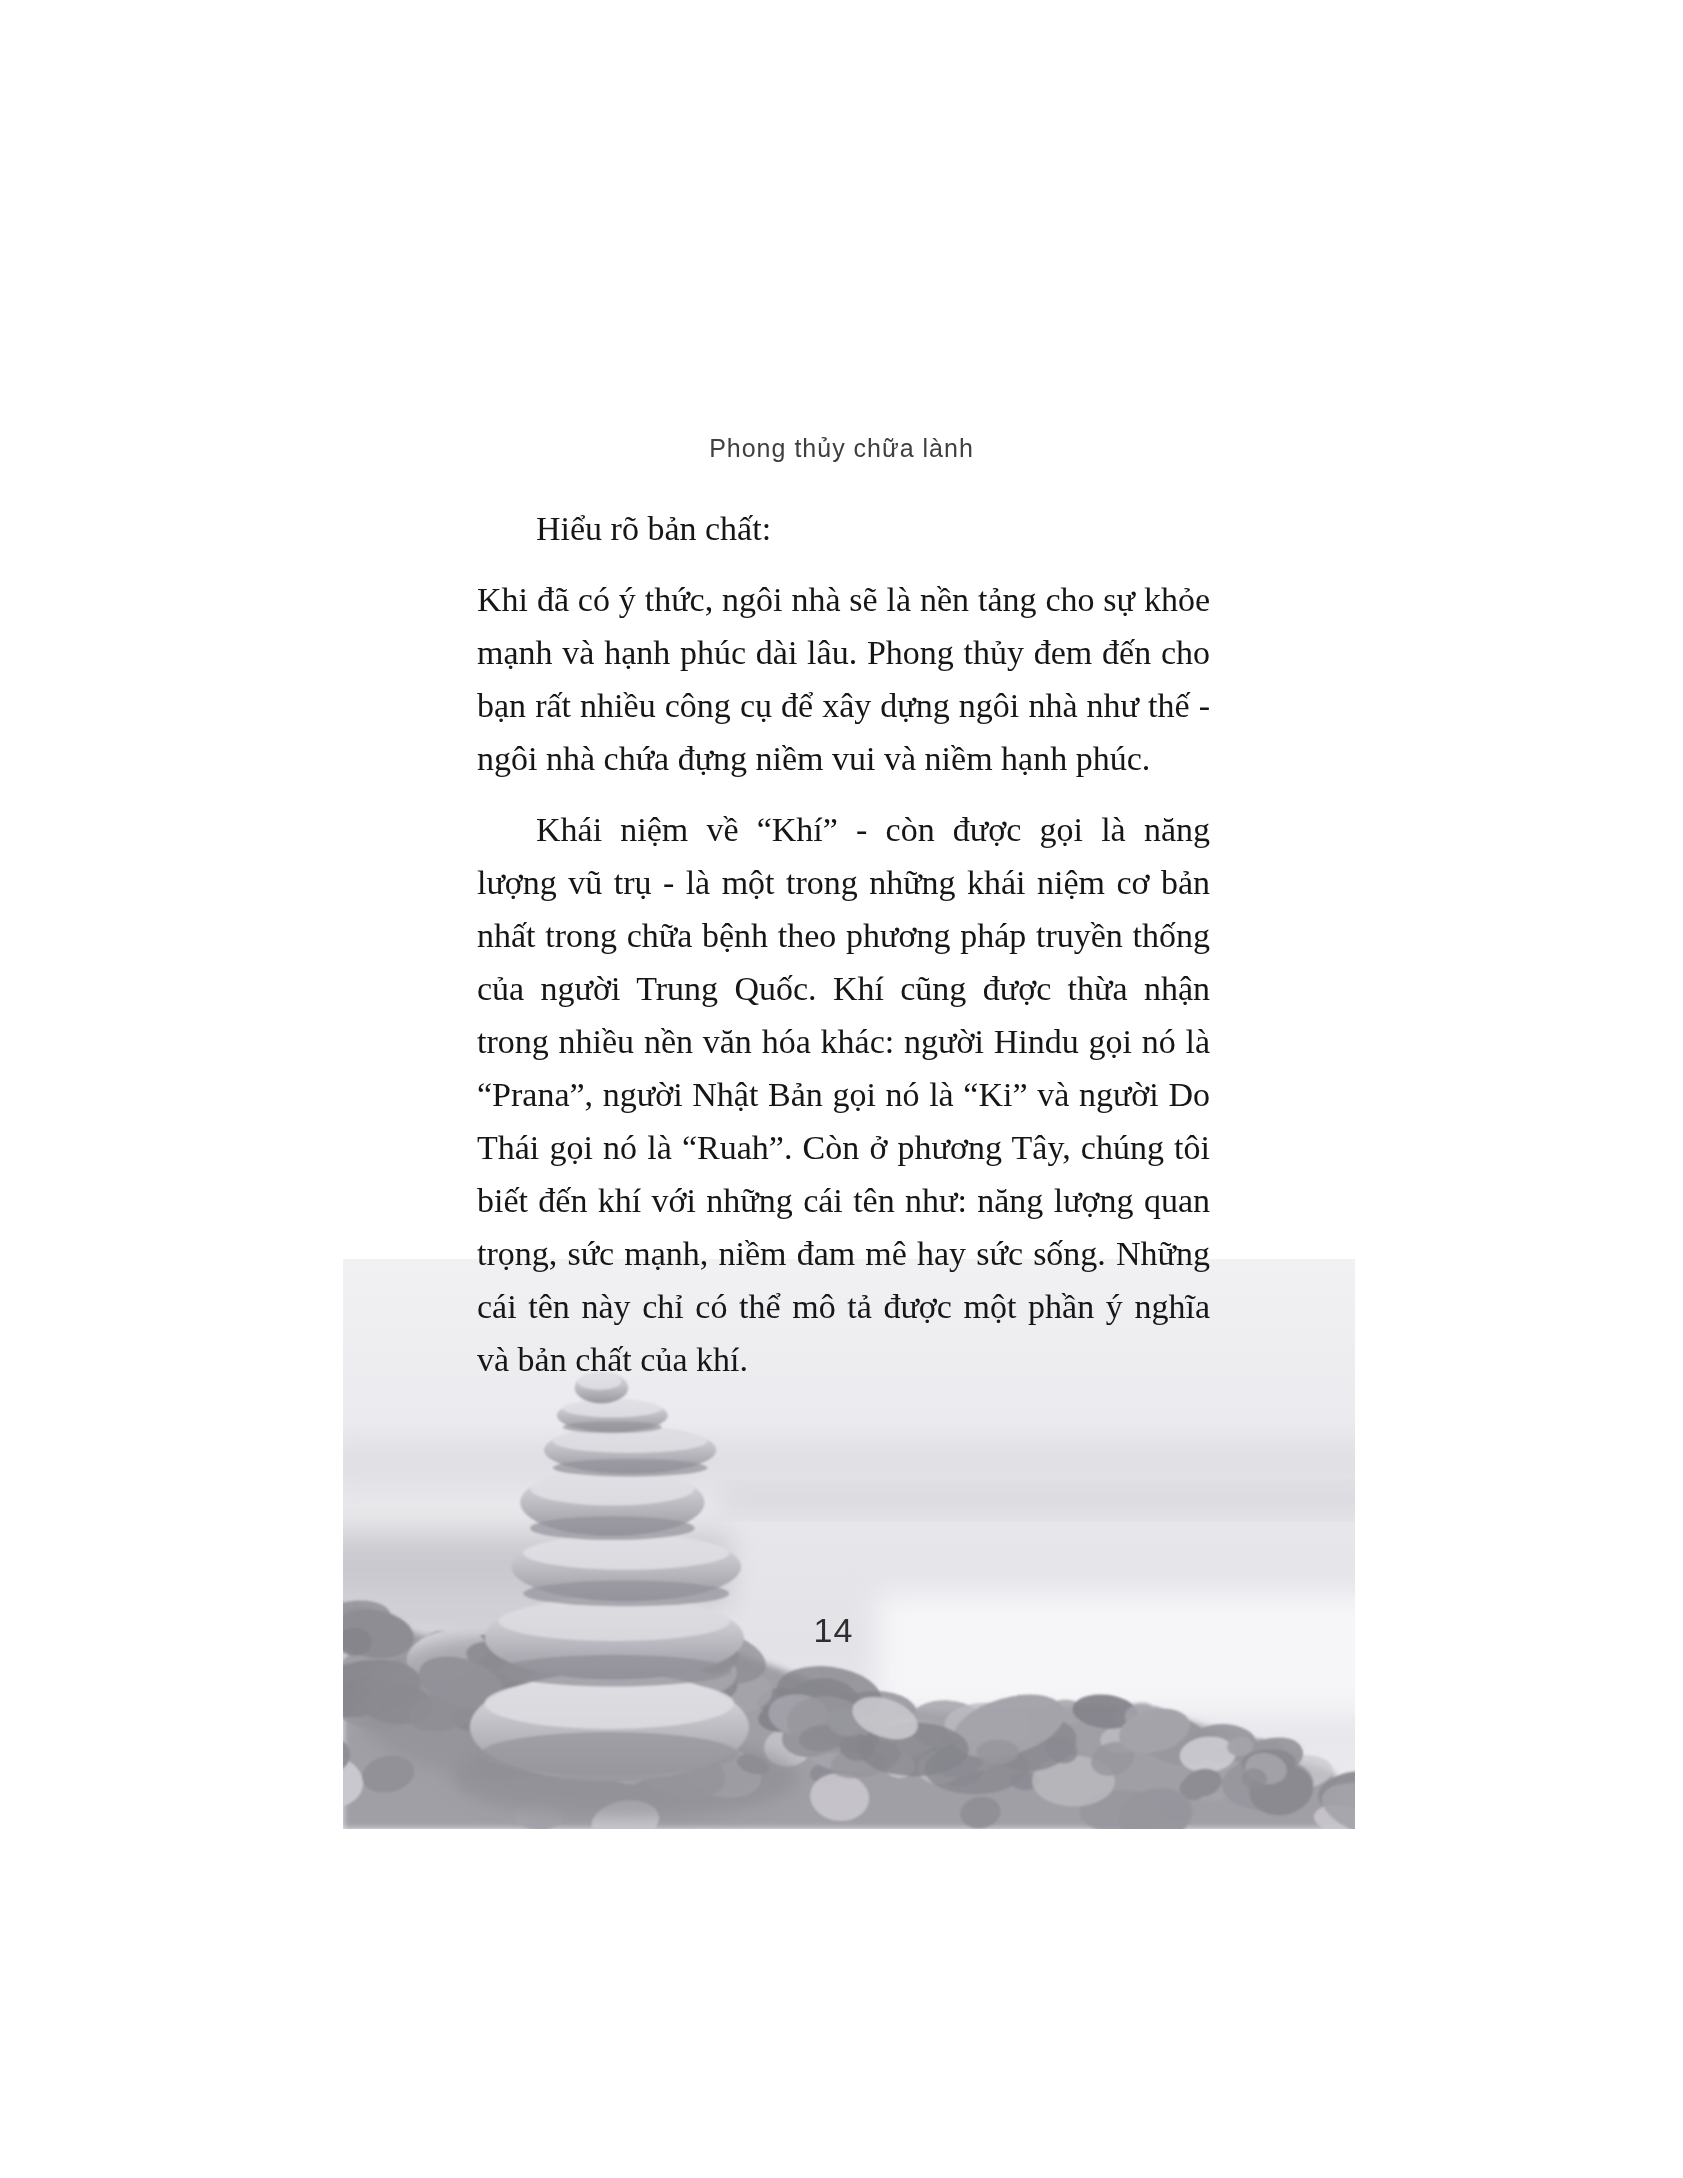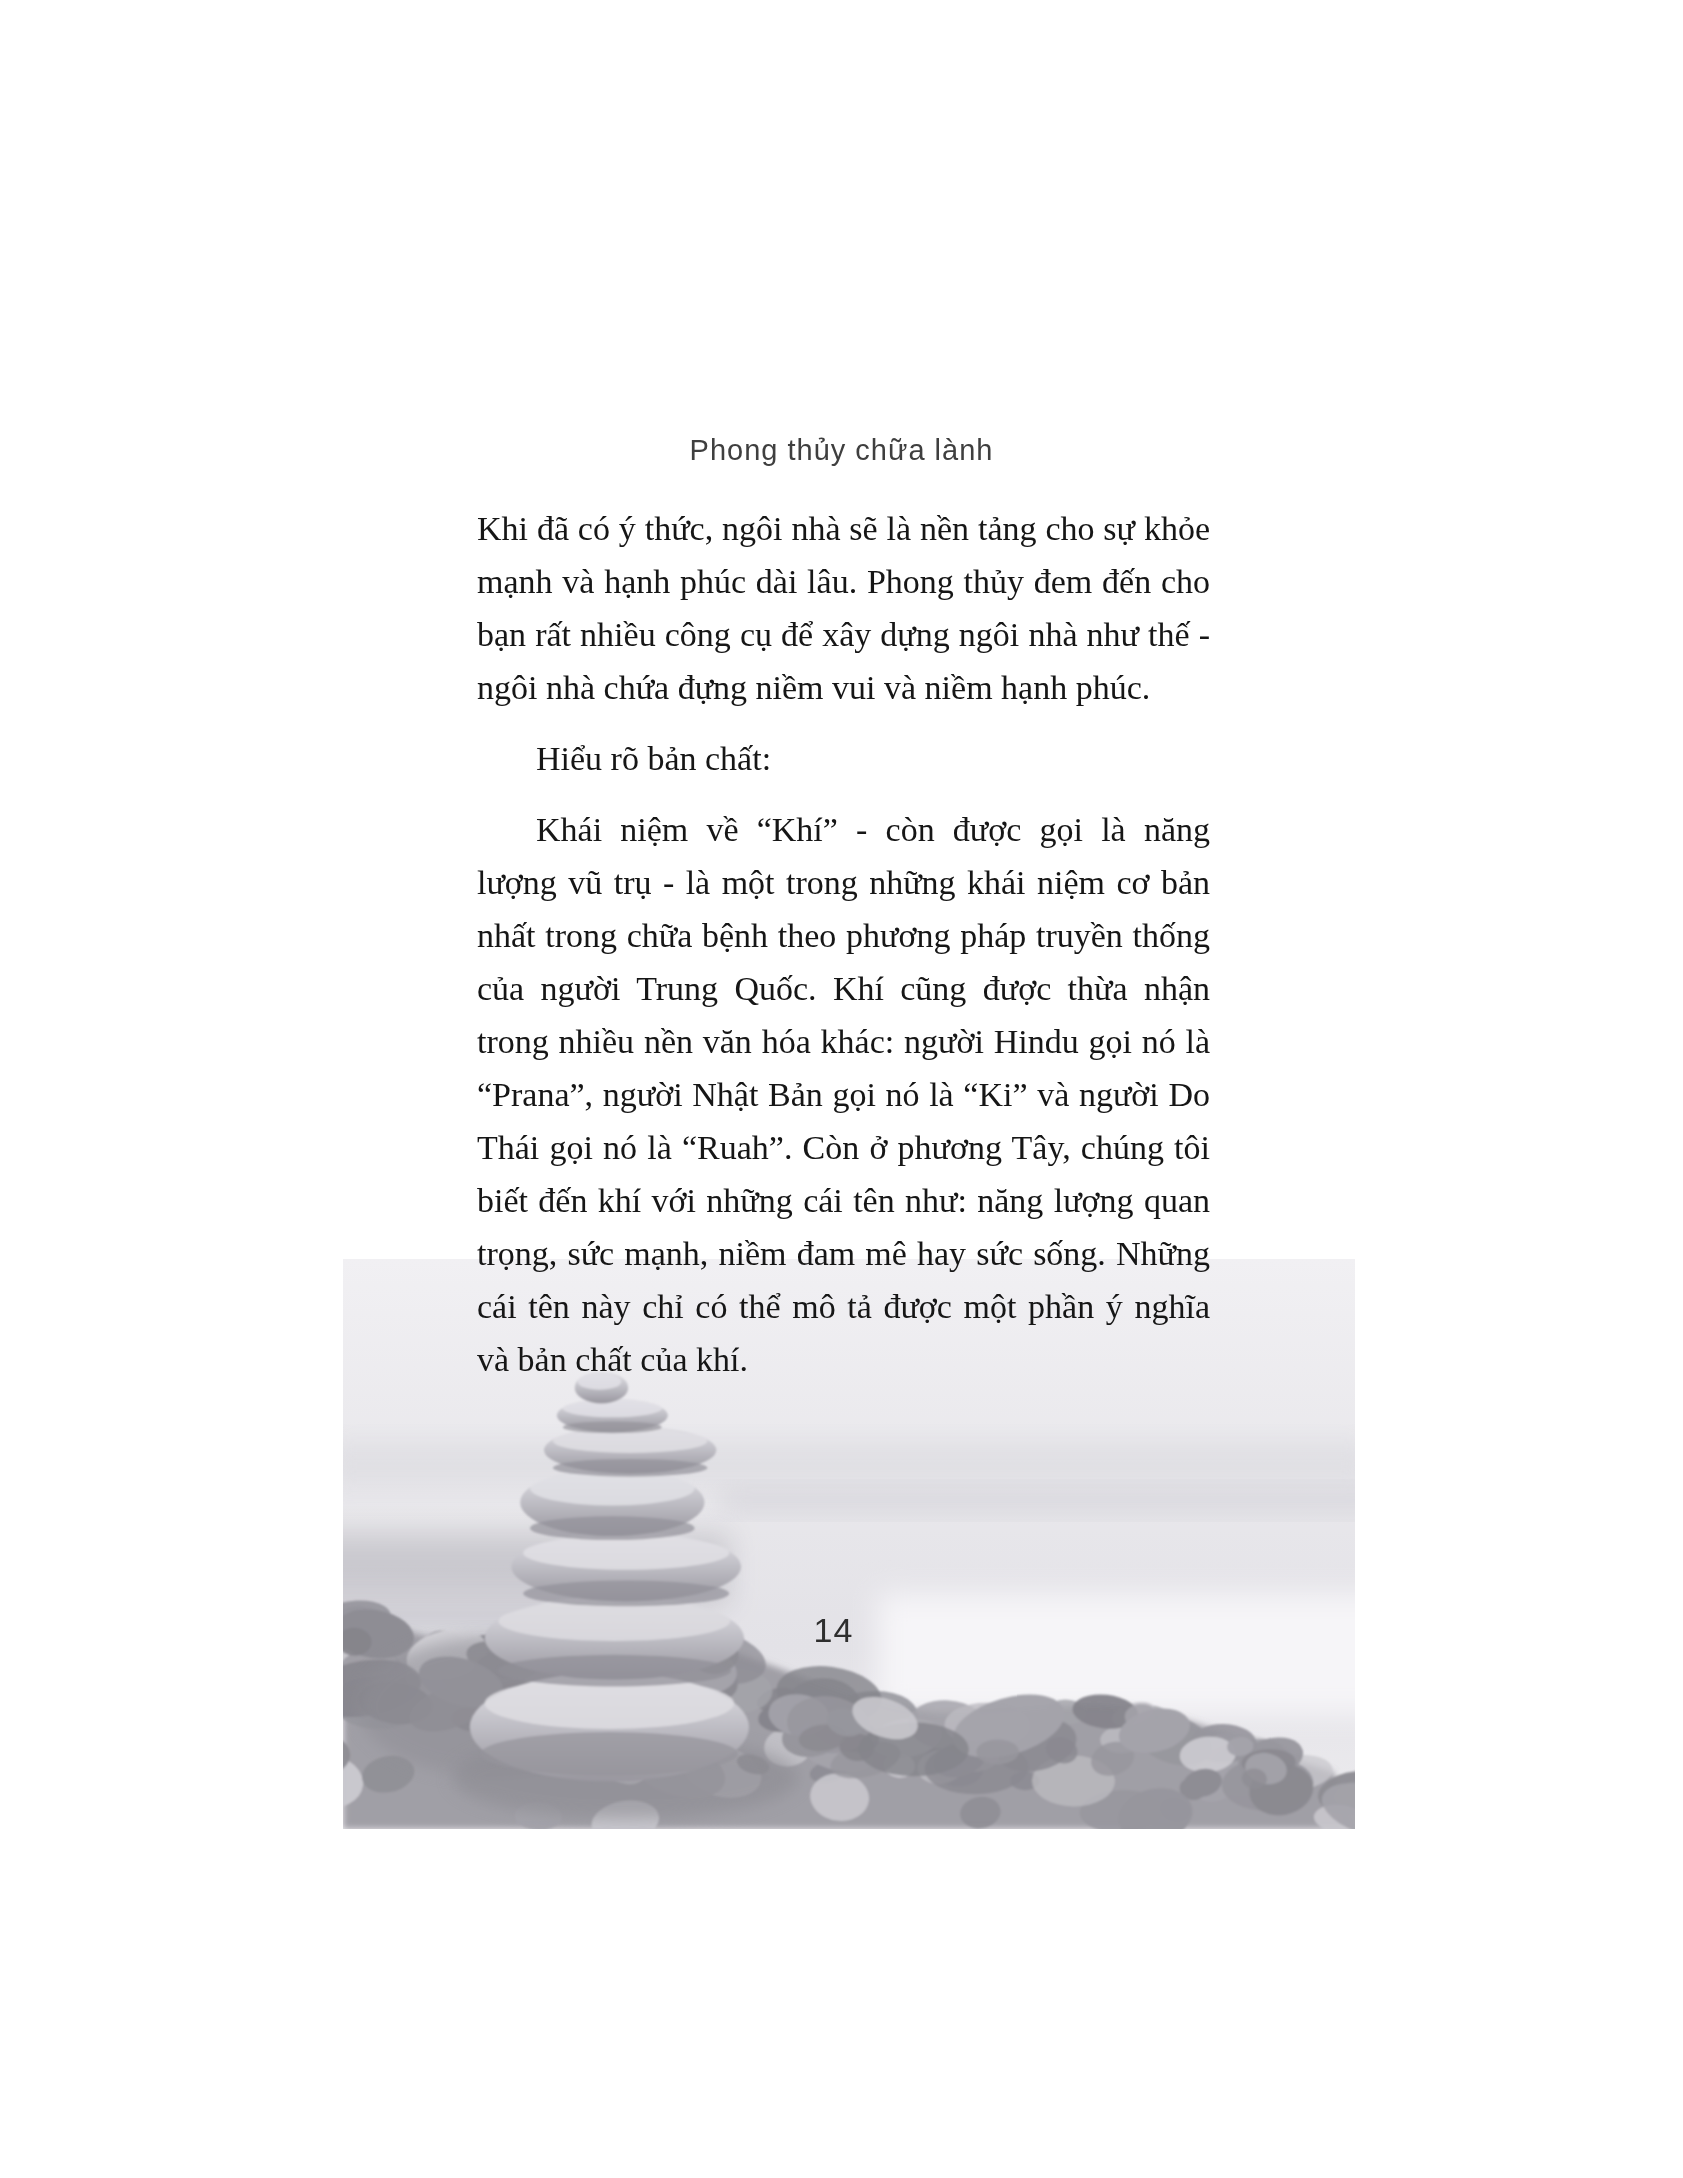--- a/index.html
+++ b/index.html
@@ -11,21 +11,21 @@
     overflow:hidden;
     font-family:"Liberation Serif", serif;
   }
   .running-header{
     position:absolute;
     left:0; right:0;
     top:434px;
     text-align:center;
     font-family:"Liberation Sans", sans-serif;
     font-weight:300;
-    font-size:29px;
+    font-size:25px;
     letter-spacing:1px;
     color:#3f3f3f;
     z-index:3;
   }
   .body-text{
     position:absolute;
     left:477px;
     top:502px;
     width:733px;
     z-index:2;
@@ -61,22 +61,22 @@
   }
 </style>
 </head>
 <body>
 
 <div class="page">
 
   <div class="running-header">Phong thủy chữa lành</div>
 
   <div class="body-text">
+      <p class="para indent">Hiểu rõ bản chất:</p>
       <p class="para">Khi đã có ý thức, ngôi nhà sẽ là nền tảng cho sự khỏe mạnh và hạnh phúc dài lâu. Phong thủy đem đến cho bạn rất nhiều công cụ để xây dựng ngôi nhà như thế - ngôi nhà chứa đựng niềm vui và niềm hạnh phúc.</p>
-      <p class="para indent">Hiểu rõ bản chất:</p>
       <p class="para indent">Khái niệm về “Khí” - còn được gọi là năng lượng vũ trụ - là một trong những khái niệm cơ bản nhất trong chữa bệnh theo phương pháp truyền thống của người Trung Quốc. Khí cũng được thừa nhận trong nhiều nền văn hóa khác: người Hindu gọi nó là “Prana”, người Nhật Bản gọi nó là “Ki” và người Do Thái gọi nó là “Ruah”. Còn ở phương Tây, chúng tôi biết đến khí với những cái tên như: năng lượng quan trọng, sức mạnh, niềm đam mê hay sức sống. Những cái tên này chỉ có thể mô tả được một phần ý nghĩa và bản chất của khí.</p>
     </div>
 
   <div class="photo-wrap">
     <svg viewBox="0 0 1022 576" preserveAspectRatio="none">
       <defs>
         <linearGradient id="sky" x1="0" y1="0" x2="0" y2="1">
           <stop offset="0" stop-color="#f1f0f3"></stop>
           <stop offset="0.42" stop-color="#e8e7eb"></stop>
           <stop offset="0.68" stop-color="#e3e2e7"></stop>

